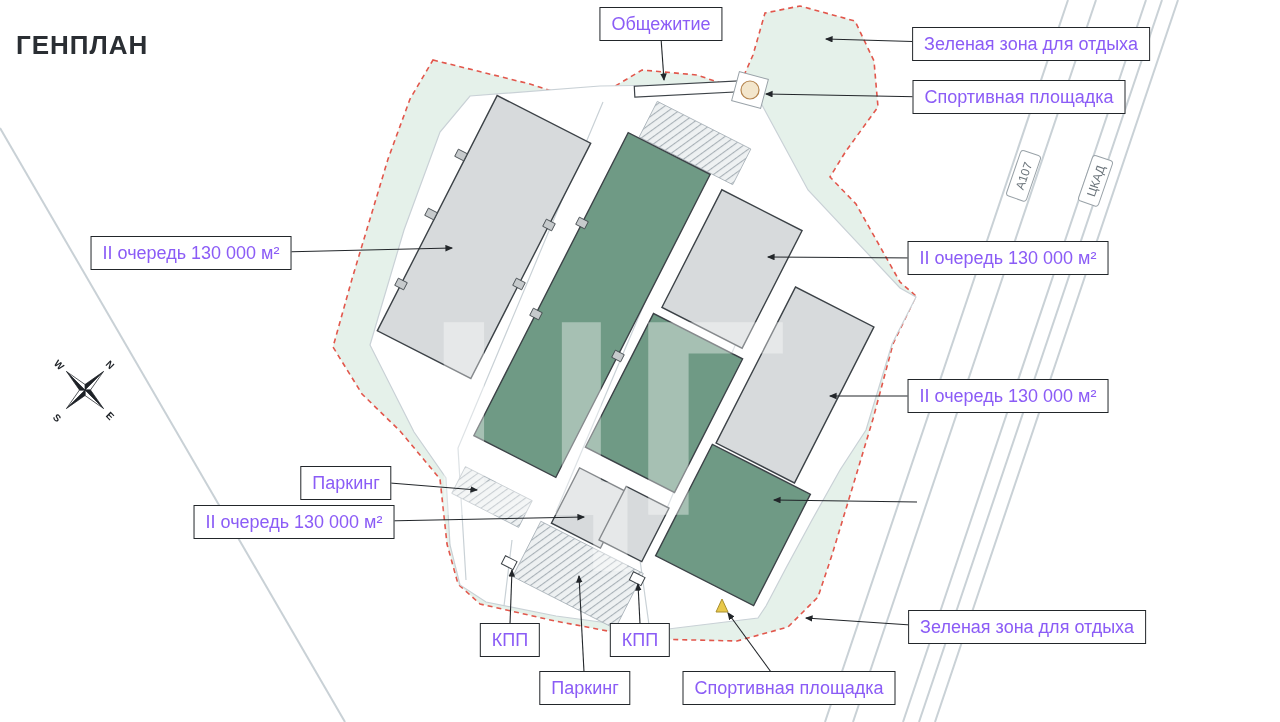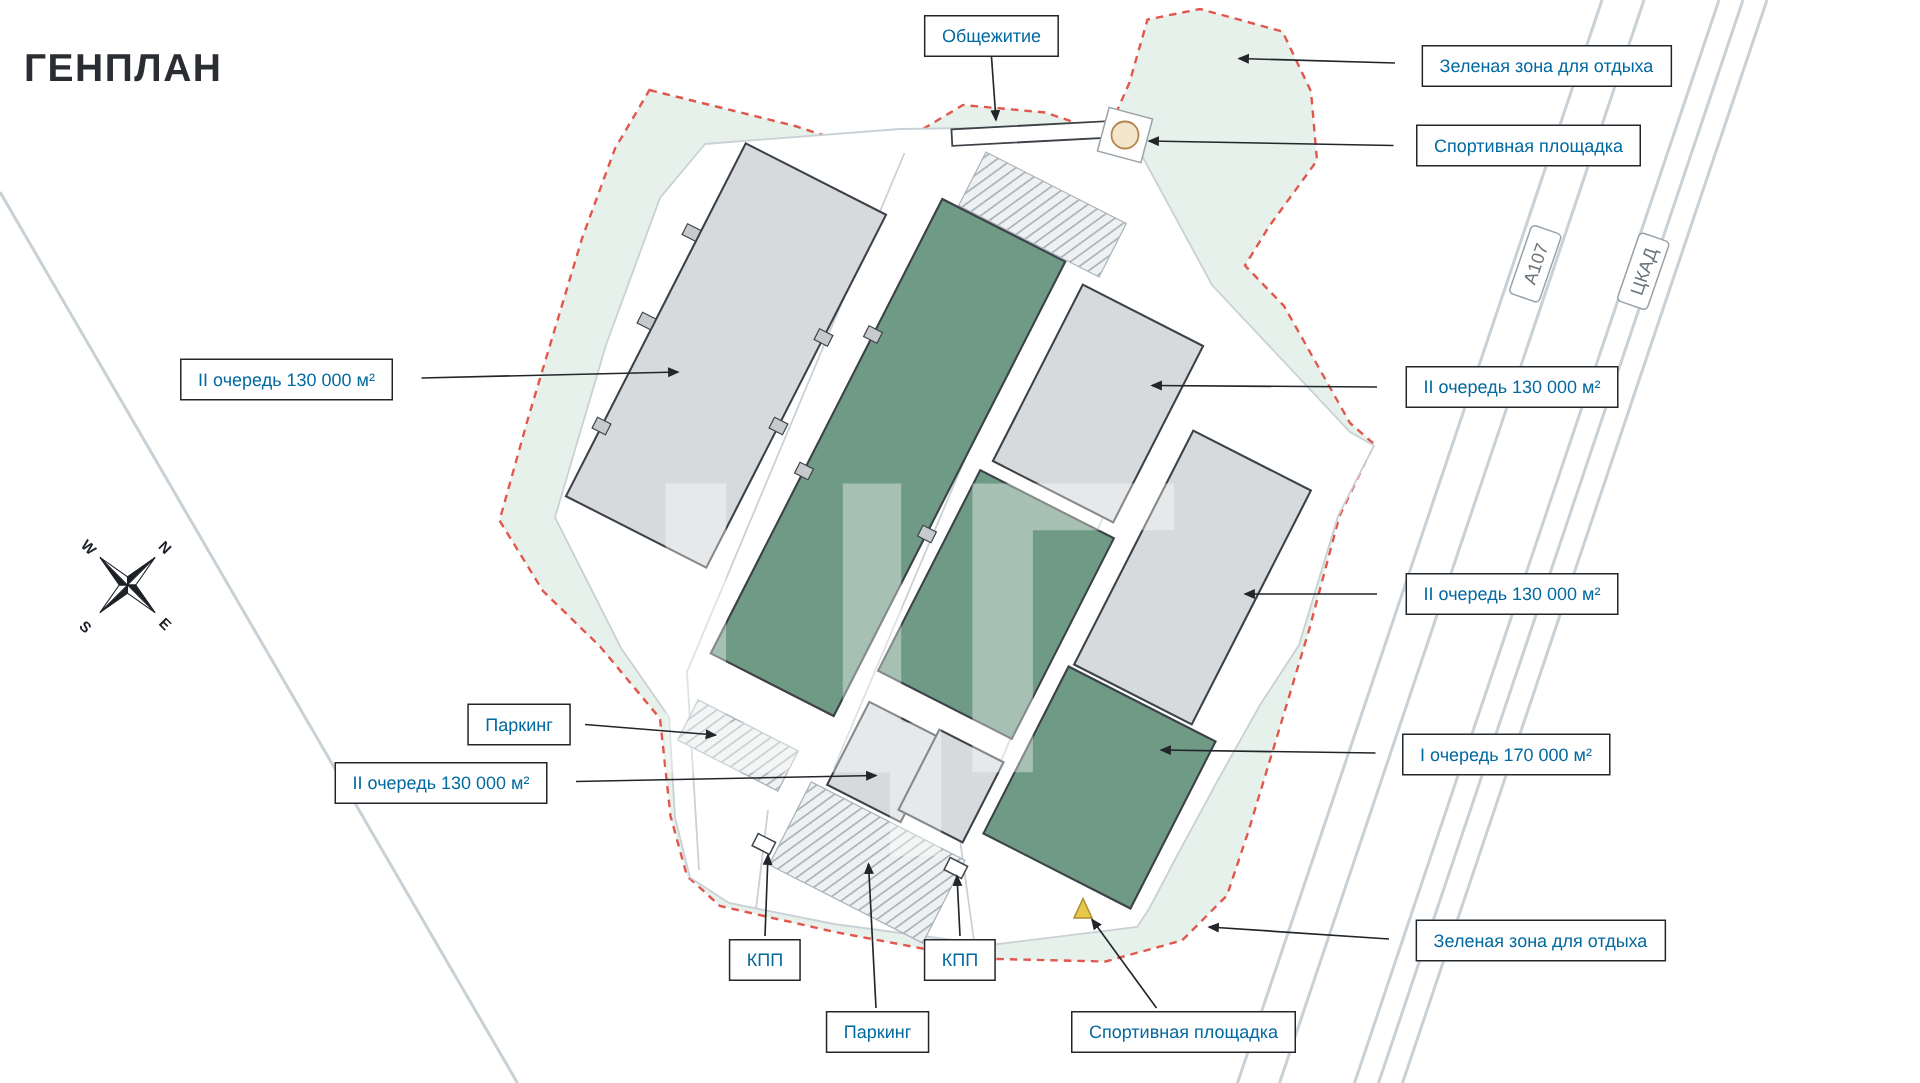--- a/index.html
+++ b/index.html
@@ -1,21 +1,21 @@
 <!DOCTYPE html>
 <html><head>
 <meta charset="utf-8">
 <style>
   html,body{margin:0;padding:0;background:#fff;}
   .stage{position:relative;width:1280px;height:722px;background:#fff;overflow:hidden;
          font-family:"Liberation Sans","DejaVu Sans",sans-serif;}
   .page-title{position:absolute;left:16px;top:30px;font-size:26px;font-weight:700;
               letter-spacing:1px;color:#2a2e33;}
   .callout{position:absolute;transform:translate(-50%,-50%);background:#fff;
-           border:1.3px solid #22262a;color:#0369a1;font-size:12px;line-height:1;
+           border:1.3px solid #22262a;color:#8b5cf6;font-size:18px;line-height:1;
            padding:7px 11px;white-space:nowrap;z-index:5;}
   svg{position:absolute;left:0;top:0;}
   svg text{font-family:"Liberation Sans","DejaVu Sans",sans-serif;}
 </style>
 </head>
 <body>
 
 <div class="stage">
 
 <svg width="1280" height="722" viewBox="0 0 1280 722">
@@ -138,21 +138,20 @@
 </svg>
 
 <div class="page-title">ГЕНПЛАН</div>
 
 <div class="callout" style="left:661px;top:24px">Общежитие</div>
 <div class="callout" style="left:1031px;top:44px">Зеленая зона для отдыха</div>
 <div class="callout" style="left:1019px;top:97px">Спортивная площадка</div>
 <div class="callout" style="left:191px;top:253px">II очередь 130 000  м²</div>
 <div class="callout" style="left:1008px;top:258px">II очередь 130 000  м²</div>
 <div class="callout" style="left:1008px;top:396px">II очередь 130 000  м²</div>
-<div class="callout" style="left:1004px;top:503px">I очередь 170 000 м²</div>
 <div class="callout" style="left:346px;top:483px">Паркинг</div>
 <div class="callout" style="left:294px;top:522px">II очередь 130 000  м²</div>
 <div class="callout" style="left:510px;top:640px">КПП</div>
 <div class="callout" style="left:640px;top:640px">КПП</div>
 <div class="callout" style="left:585px;top:688px">Паркинг</div>
 <div class="callout" style="left:789px;top:688px">Спортивная площадка</div>
 <div class="callout" style="left:1027px;top:627px">Зеленая зона для отдыха</div>
 
 </div>
 

